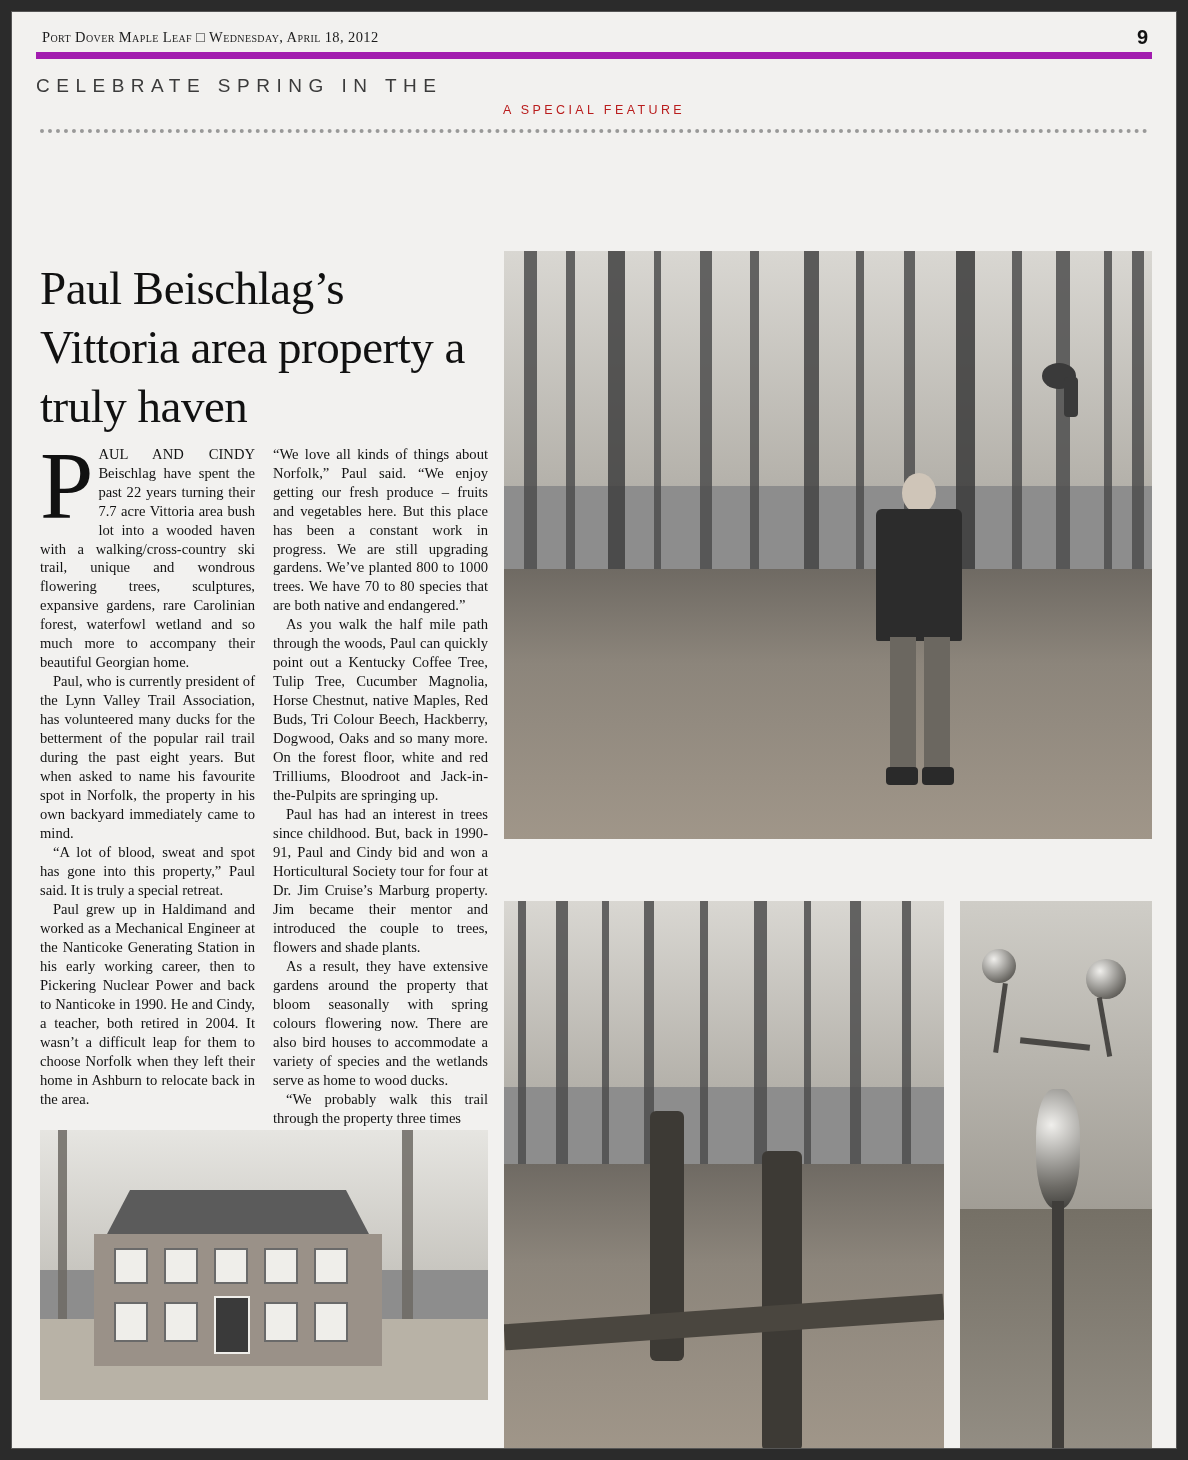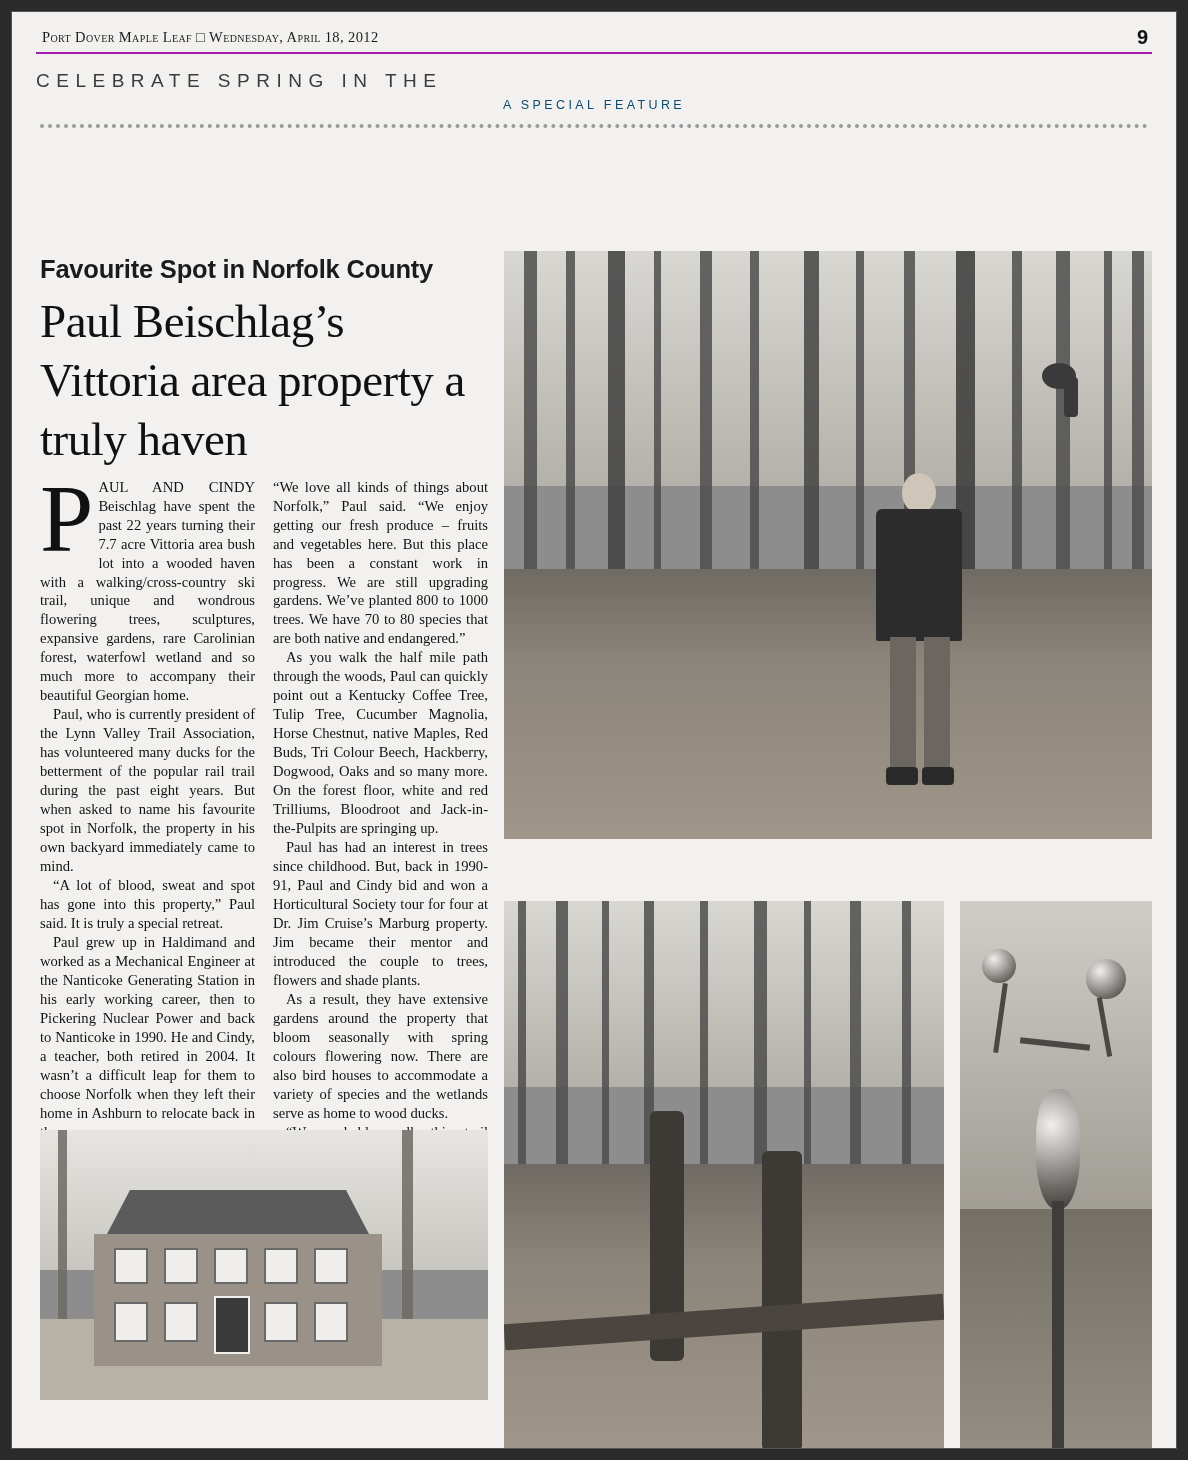--- a/index.html
+++ b/index.html
@@ -28,21 +28,21 @@
     left: 24px;
     top: 14px;
     width: 1116px;
     height: 1408px;
   }
 
   
   .folio {
     position: relative;
     height: 26px;
-    border-bottom: 2px solid #a21caf;
+    border-bottom: 7px solid #a21caf;
   }
   .folio-left {
     position: absolute;
     left: 6px;
     top: 3px;
     font-family: "Liberation Serif", serif;
     font-variant: small-caps;
     font-size: 14.5px;
     letter-spacing: 0.4px;
     color: #1c1c1c;
@@ -87,21 +87,21 @@
     color: #5e5e5e;
     letter-spacing: -1.5px;
     position: relative;
     top: -2px;
   }
   .subkicker {
     text-align: center;
     font-family: "Liberation Sans", sans-serif;
     font-size: 12.5px;
     letter-spacing: 3.4px;
-    color: #0c4a6e;
+    color: #b91c1c;
     margin-top: 6px;
   }
   .dotrule {
     margin: 12px 4px 0 4px;
     height: 8px;
     border-top: 4px dotted #7c7c7c;
     opacity: .75;
   }
 
   
@@ -238,21 +238,20 @@
     <div class="folio-right">9</div>
   </div>
 
   <div class="kicker">CELEBRATE SPRING IN THE</div>
   <div class="subkicker">A SPECIAL FEATURE</div>
   <div class="dotrule"></div>
 
   <div class="cols">
 
    <div class="left-pkg">
-     <div class="fav-spot">Favourite Spot in Norfolk County</div>
      <div class="headline">Paul Beischlag’s Vittoria area property a truly haven</div>
 
      <div class="textcols">
        <div class="tcol">
          <p class="first"><span class="dropcap">P</span><span>AUL AND CINDY Beischlag have spent the past 22 years turning their 7.7 acre Vittoria area bush lot into a wooded haven with a walking/cross-country ski trail, unique and wondrous flowering trees, sculptures, expansive gardens, rare Carolinian forest, waterfowl wetland and so much more to accompany their beautiful Georgian home.</span></p>
          <p>Paul, who is currently president of the Lynn Valley Trail Association, has volunteered many ducks for the betterment of the popular rail trail during the past eight years. But when asked to name his favourite spot in Norfolk, the property in his own backyard immediately came to mind.</p>
          <p>“A lot of blood, sweat and spot has gone into this property,” Paul said. It is truly a special retreat.</p>
          <p>Paul grew up in Haldimand and worked as a Mechanical Engineer at the Nanticoke Generating Station in his early working career, then to Pickering Nuclear Power and back to Nanticoke in 1990. He and Cindy, a teacher, both retired in 2004. It wasn’t a difficult leap for them to choose Norfolk when they left their home in Ashburn to relocate back in the area.</p>
        </div>
        <div class="tcol">

